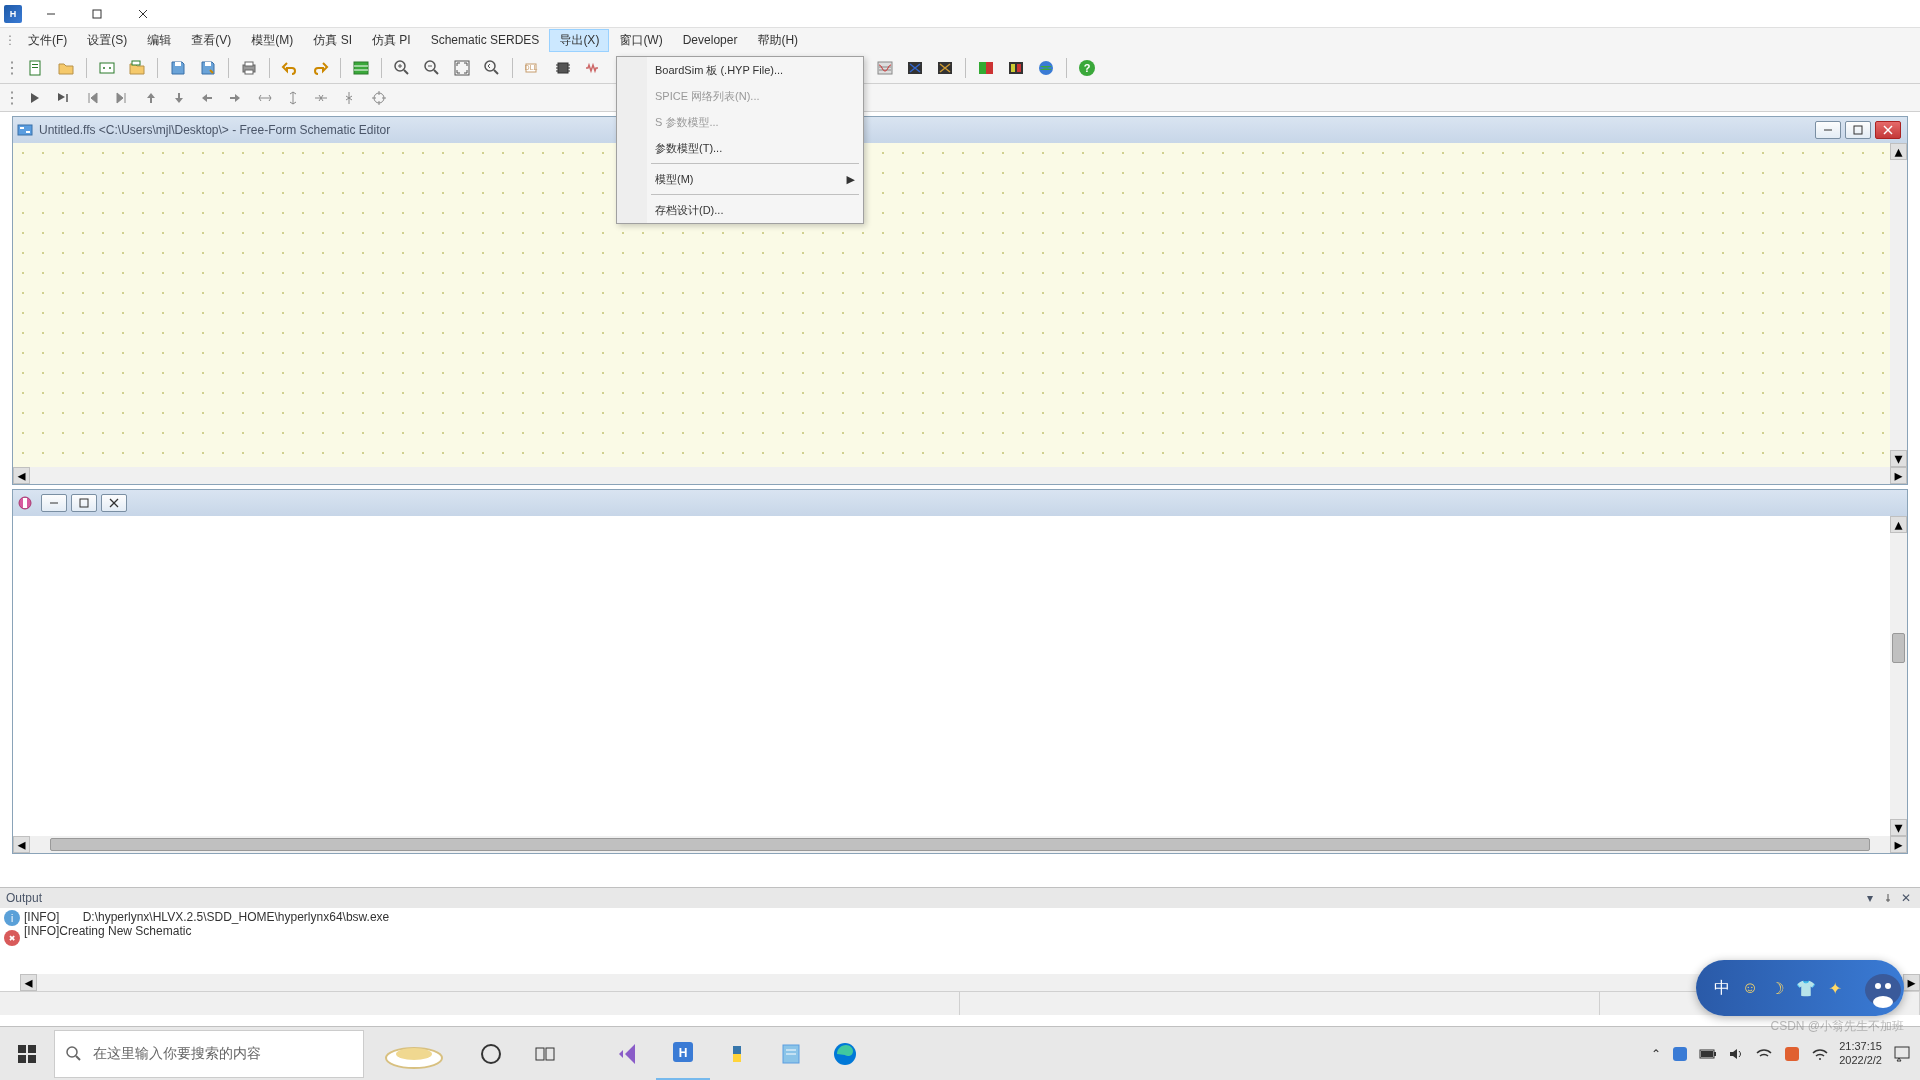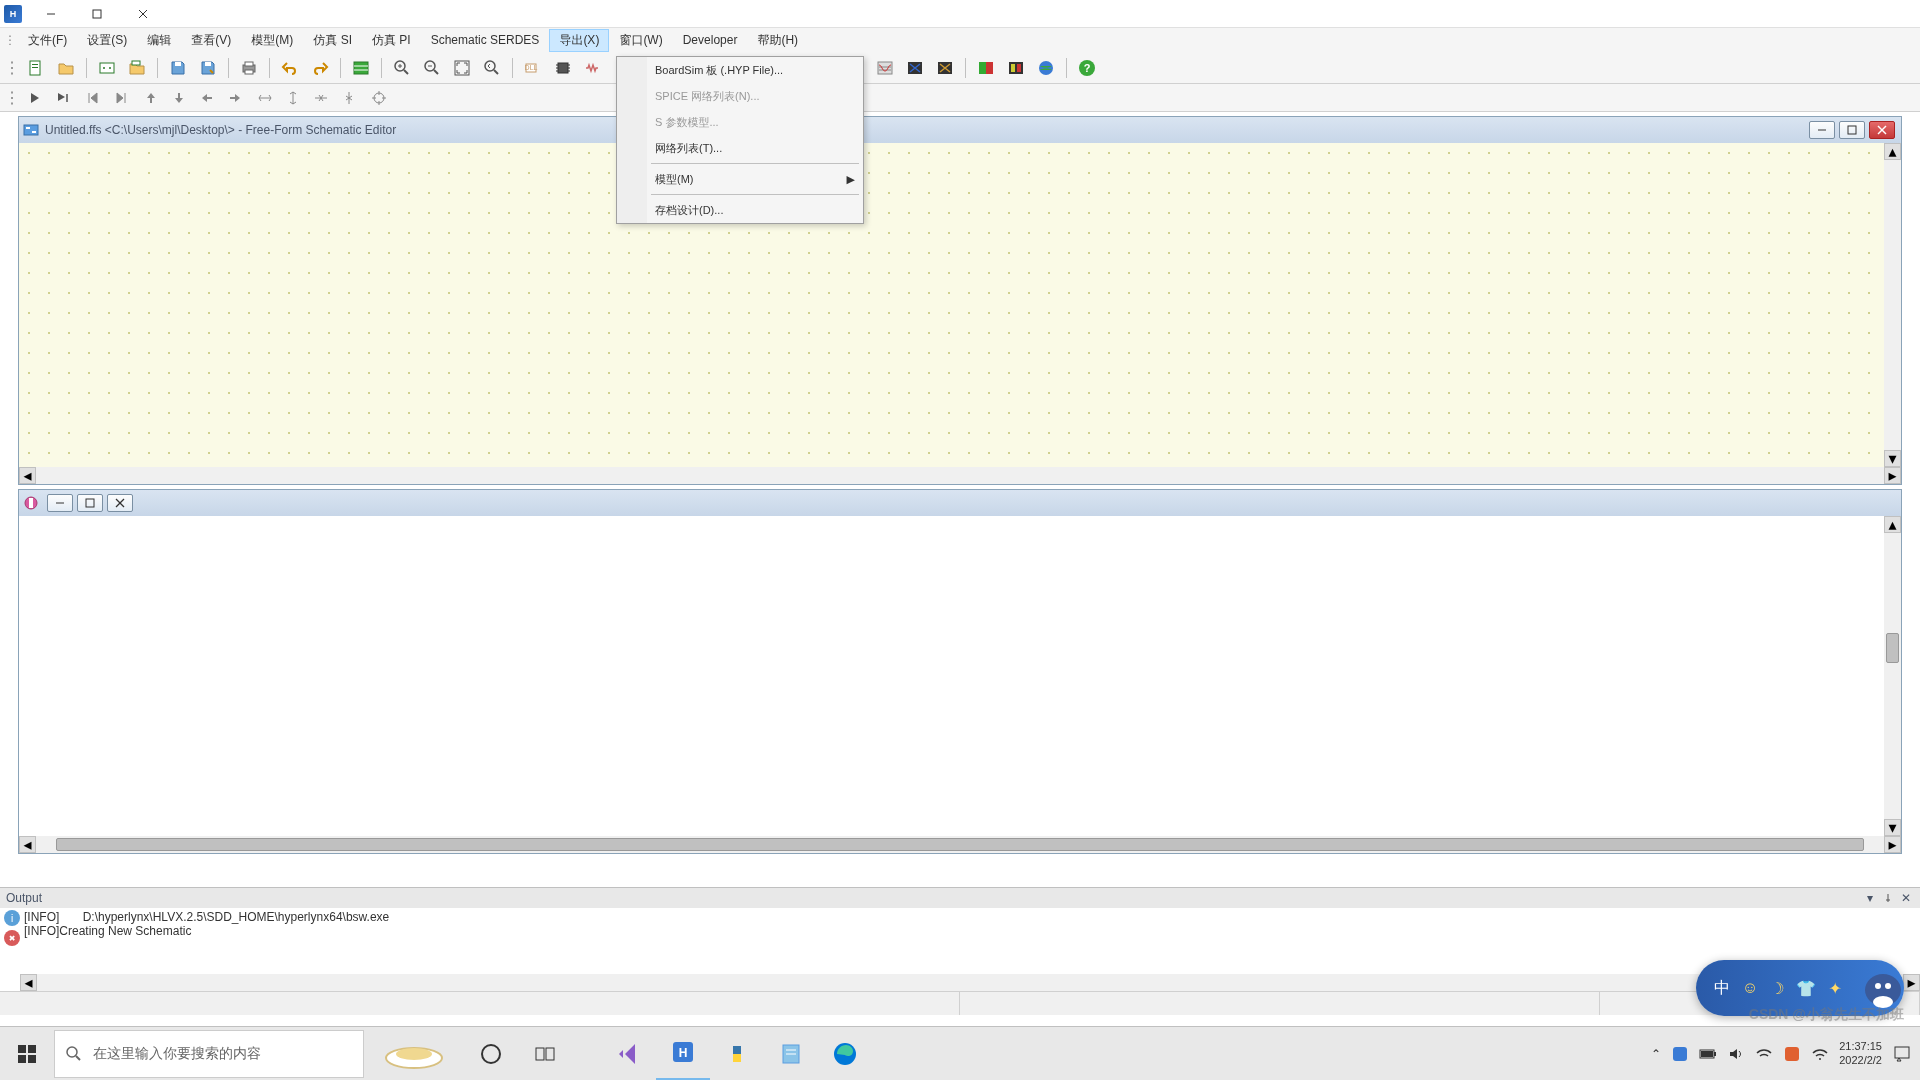--- a/index.html
+++ b/index.html
@@ -23,21 +23,21 @@
 .toolbar2 .btn { width: 26px; height: 24px; display: flex; align-items: center; justify-content: center; }
 .toolbar2 .btn svg { width: 16px; height: 16px; }
 
 .dropdown { position: absolute; left: 616px; top: 56px; width: 248px; background: #f5f5f5; border: 1px solid #a0a0a0; box-shadow: 2px 2px 6px rgba(0,0,0,.2); z-index: 1000; }
 .dropdown .sidestrip { position: absolute; left: 0; top: 0; bottom: 0; width: 30px; background: #eee; }
 .dropdown .ditem { height: 26px; display: flex; align-items: center; padding-left: 38px; font-size: 11px; color: #333; position: relative; }
 .dropdown .ditem.disabled { color: #999; }
 .dropdown .ditem .arrow { position: absolute; right: 8px; }
 .dropdown .dsep { height: 1px; background: #c0c0c0; margin: 2px 4px 2px 34px; }
 
-.editor-window { margin: 4px 18px; border: 1px solid #8aa3b8; background: #fff; }
+.editor-window { margin: 4px 12px; border: 1px solid #8aa3b8; background: #fff; }
 .editor-titlebar { height: 26px; background: linear-gradient(#d9e4f1,#c7d6e8); display: flex; align-items: center; padding: 0 4px; font-size: 12px; color: #4a5568; }
 .editor-titlebar .eicon { width: 16px; height: 16px; margin-right: 6px; }
 .editor-titlebar .etitle { flex: 1; }
 .editor-titlebar .wbtn { width: 26px; height: 18px; margin: 0 2px; border: 1px solid #7a8fa3; background: linear-gradient(#fdfdfd,#e3ecf5); display: flex; align-items: center; justify-content: center; border-radius: 2px; }
 .editor-titlebar .wbtn.close { background: linear-gradient(#e56a6a,#c43939); border-color:#a22; color:#fff; }
 .editor-titlebar .wbtn svg { width: 10px; height: 10px; }
 
 .schematic-canvas { height: 324px; background: #fafae6; position: relative; overflow: hidden;
  background-image: radial-gradient(circle, #d0d090 1px, transparent 1px);
  background-size: 20px 20px; }
@@ -71,21 +71,21 @@
 .taskbar .search-box svg { margin-right: 10px; }
 .taskbar .weather { width: 100px; height: 40px; display: flex; align-items: center; justify-content: center; }
 .taskbar .tbtn { width: 54px; height: 54px; display: flex; align-items: center; justify-content: center; }
 .taskbar .tbtn.active { border-bottom: 3px solid #76b9ed; }
 .taskbar .tray { margin-left: auto; display: flex; align-items: center; gap: 10px; padding: 0 8px; font-size: 12px; color: #333; }
 .taskbar .clock { text-align: right; line-height: 1.2; font-size: 11px; }
 
 .input-widget { position: absolute; right: 16px; bottom: 64px; width: 208px; height: 56px; background: linear-gradient(90deg,#2a5aa8,#3a7bd5); border-radius: 28px; display: flex; align-items: center; padding: 0 18px; gap: 12px; color: #ffd966; box-shadow: 0 2px 10px rgba(0,0,0,.3); }
 .input-widget .mascot { position:absolute; right:-4px; top:-10px; width:50px; height:60px; }
 
-.watermark { position: absolute; right: 16px; bottom: 56px; font-size: 14px; color: rgba(120,120,120,.5); z-index: 500; pointer-events: none; font-weight: bold; }
+.watermark { position: absolute; right: 16px; bottom: 45px; font-size: 12px; color: rgba(120,120,120,.5); z-index: 500; pointer-events: none; }
 </style>
 </head>
 <body>
 
 <div class="titlebar">
   <div class="icon">H</div>
   <div class="ctrl">
       <svg width="12" height="12">
         <line x1="2" y1="6" x2="10" y2="6" stroke="#333" stroke-width="1"></line>
       </svg>
@@ -438,21 +438,21 @@
         <line x1="8" y1="8" x2="13" y2="3" stroke="#888" stroke-width="1.5"></line>
       </svg>
     </div>
 </div>
 
 <div class="dropdown">
   <div class="sidestrip"></div>
   <div class="ditem">BoardSim 板 (.HYP File)...</div>
   <div class="ditem disabled">SPICE 网络列表(N)...</div>
   <div class="ditem disabled">S 参数模型...</div>
-  <div class="ditem">网络列表(T)...</div>
+  <div class="ditem">参数模型(T)...</div>
   <div class="dsep"></div>
   <div class="ditem">
       <span>模型(M)</span>
       <span class="arrow">▶</span>
     </div>
   <div class="dsep"></div>
   <div class="ditem">存档设计(D)...</div>
 </div>
 
 <div class="workspace">

